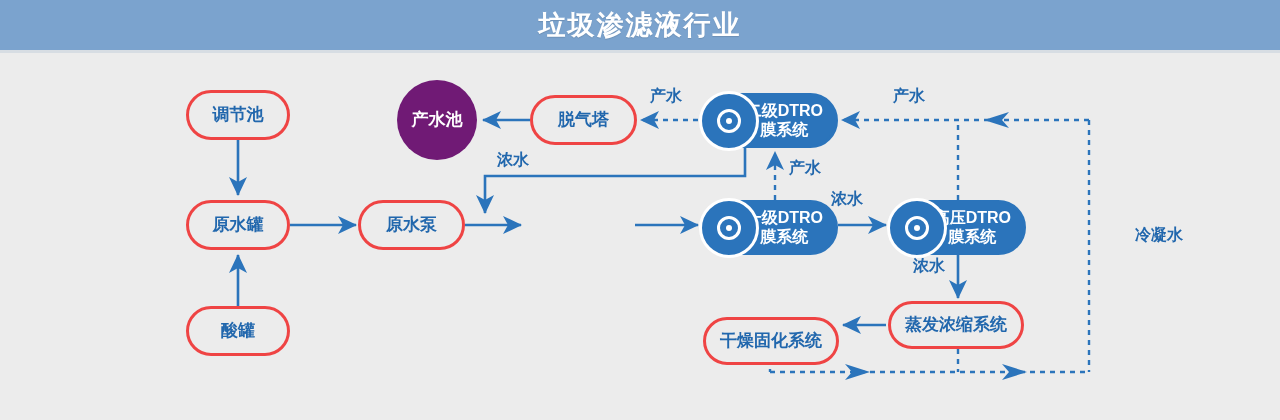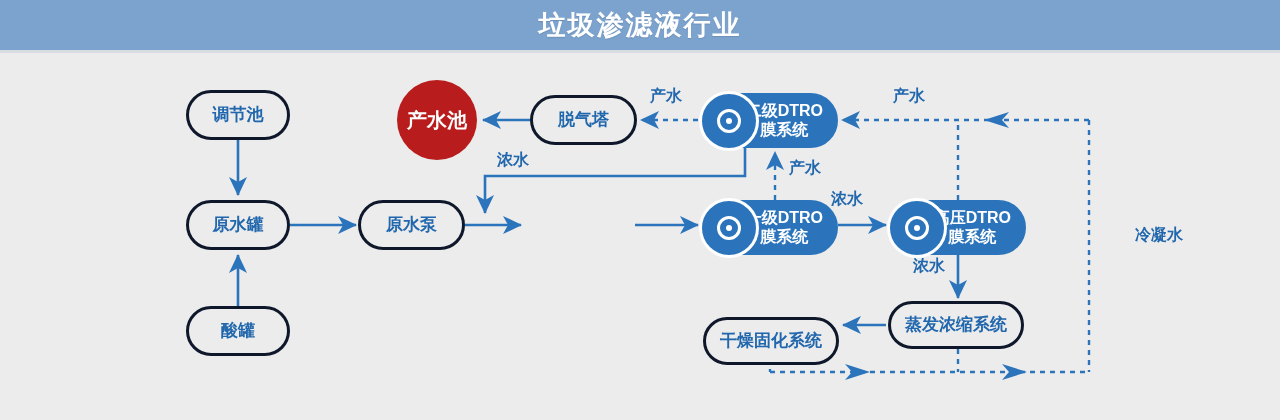--- a/index.html
+++ b/index.html
@@ -30,30 +30,30 @@
   #canvas{position:absolute;left:0;top:53px;width:1280px;height:367px;}
   #svg{position:absolute;left:0;top:0;width:1280px;height:367px;}
 
   
   .node{
     position:absolute;box-sizing:border-box;
     display:flex;align-items:center;justify-content:center;
     text-align:center;line-height:1.15;
   }
   .pill{
-    border:3px solid #0f172a;border-radius:26px;background:#ececec;
+    border:3px solid #ef4444;border-radius:26px;background:#ececec;
     color:#2167ad;font-size:17px;font-weight:bold;
   }
   .filled{
     background:#2b74bb;border:3px solid #2b74bb;border-radius:28px;
     color:#ffffff;font-size:16px;font-weight:bold;
   }
   .circle{
-    background:#b91c1c;border-radius:50%;
-    color:#ffffff;font-size:20px;font-weight:bold;
+    background:#701a75;border-radius:50%;
+    color:#ffffff;font-size:17px;font-weight:bold;
   }
   .dtro{justify-content:flex-end;padding-right:12px;}
   .dtro .txt{display:block;}
   .ico{
     position:absolute;left:-4px;top:50%;transform:translateY(-50%);
     width:54px;height:54px;border-radius:50%;
     background:#2b74bb;border:3px solid #ffffff;
     display:flex;align-items:center;justify-content:center;
   }
   .ico .r1{

